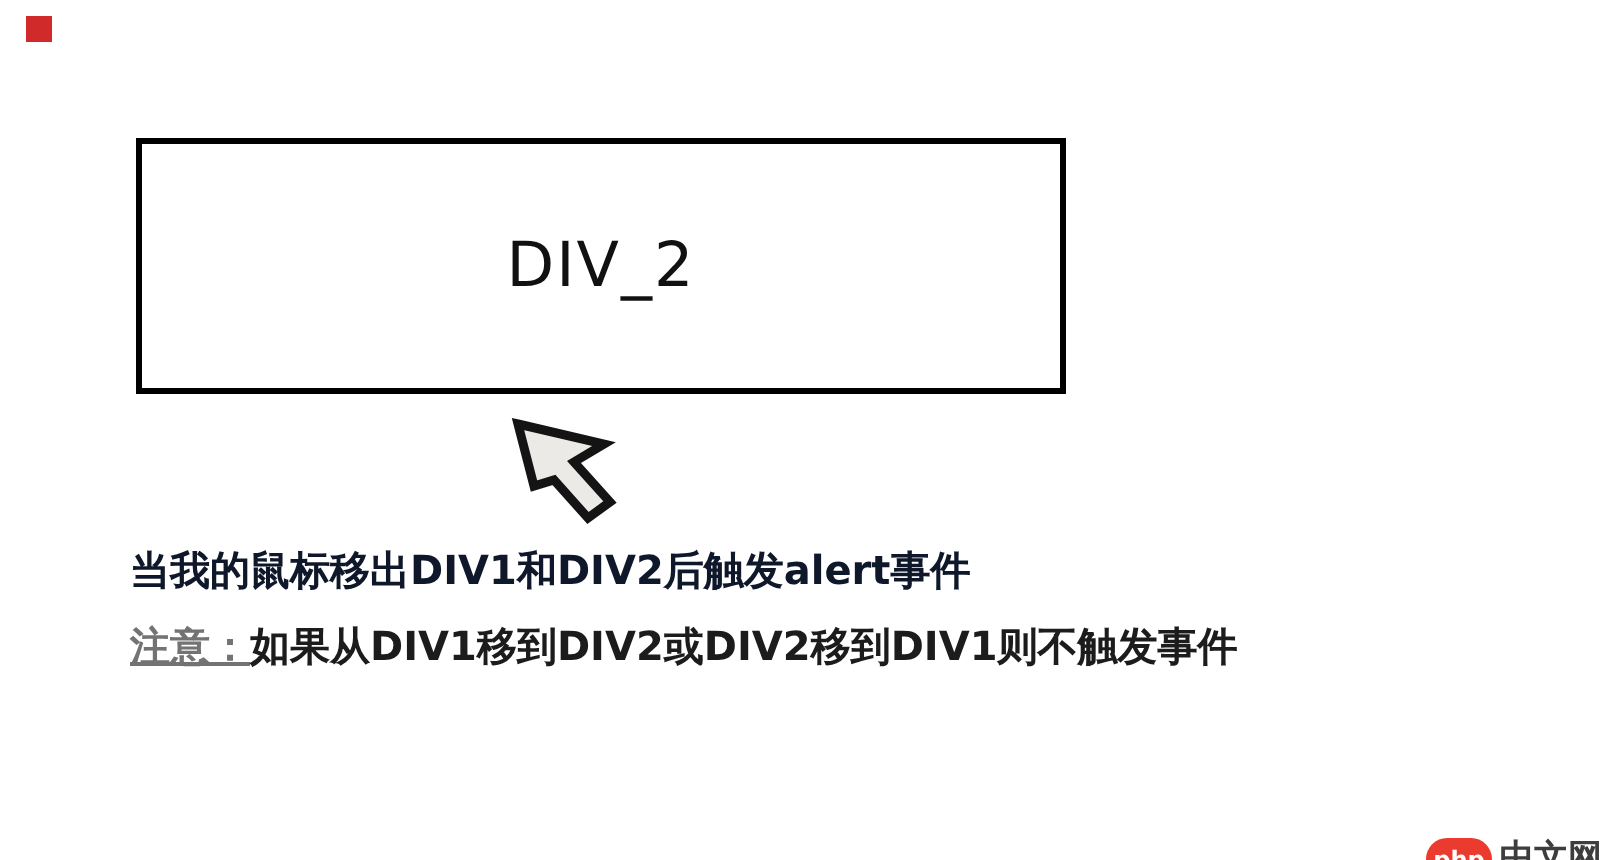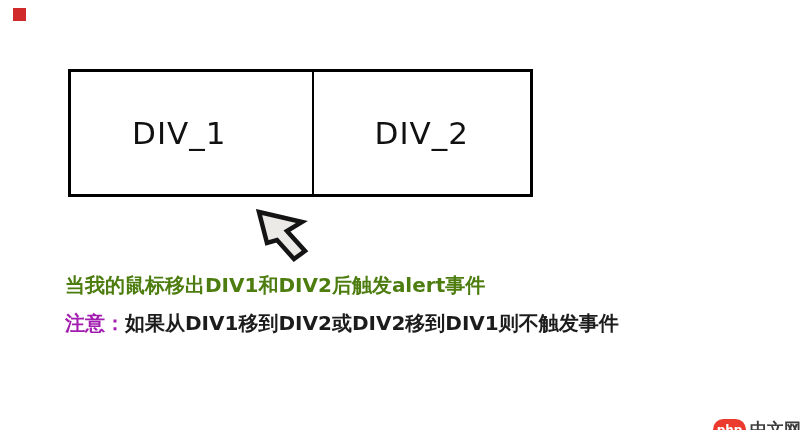--- a/index.html
+++ b/index.html
@@ -43,32 +43,32 @@
     position: absolute;
     left: 252px; top: 200px;
     width: 66px; height: 66px;
   }
 
   .caption-line1 {
     position: absolute;
     left: 65px; top: 272px;
     font-size: 20px;
     font-weight: bold;
-    color: #4d7c0f;
+    color: #0f172a;
     white-space: nowrap;
   }
   .caption-line2 {
     position: absolute;
     left: 65px; top: 310px;
     font-size: 20px;
     font-weight: bold;
     color: #1c1c1c;
     white-space: nowrap;
   }
-  .caption-line2 .notice-label { color: #a21caf; }
+  .caption-line2 .notice-label { color: #737373; text-decoration: underline; }
 
   .site-watermark {
     position: absolute;
     left: 713px; top: 419px;
     display: flex;
     align-items: center;
     gap: 4px;
     white-space: nowrap;
   }
   .site-watermark .badge {
@@ -89,21 +89,20 @@
     color: #3d3d3d;
     line-height: 1;
   }
 </style>
 </head>
 <body>
 
 <div class="red-marker"></div>
 
 <div class="box-row">
-  <div class="box-cell">DIV_1</div>
   <div class="box-cell">DIV_2</div>
 </div>
 
 <div class="cursor-wrap">
   <svg width="66" height="66" viewBox="0 0 66 66" xmlns="http://www.w3.org/2000/svg">
     <polygon points="7,12 50,22 35,31 53,51 42,59 25,40 15,43" fill="#eceae7" stroke="#141414" stroke-width="4.5" stroke-linejoin="miter"></polygon>
   </svg>
 </div>
 
 <div class="caption-line1">当我的鼠标移出DIV1和DIV2后触发alert事件</div>

